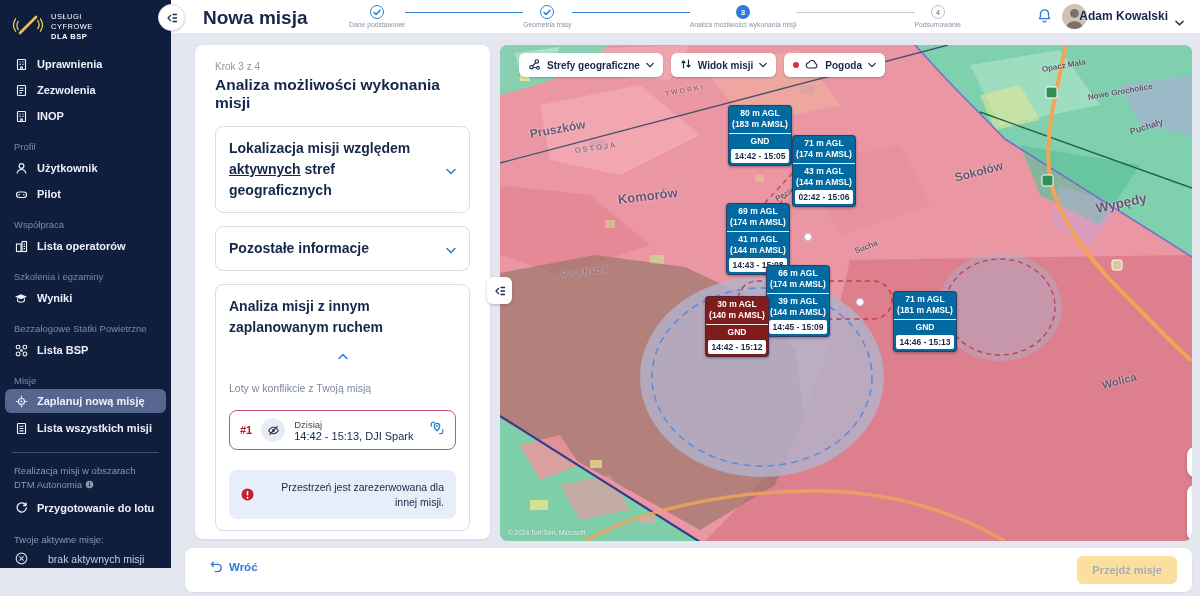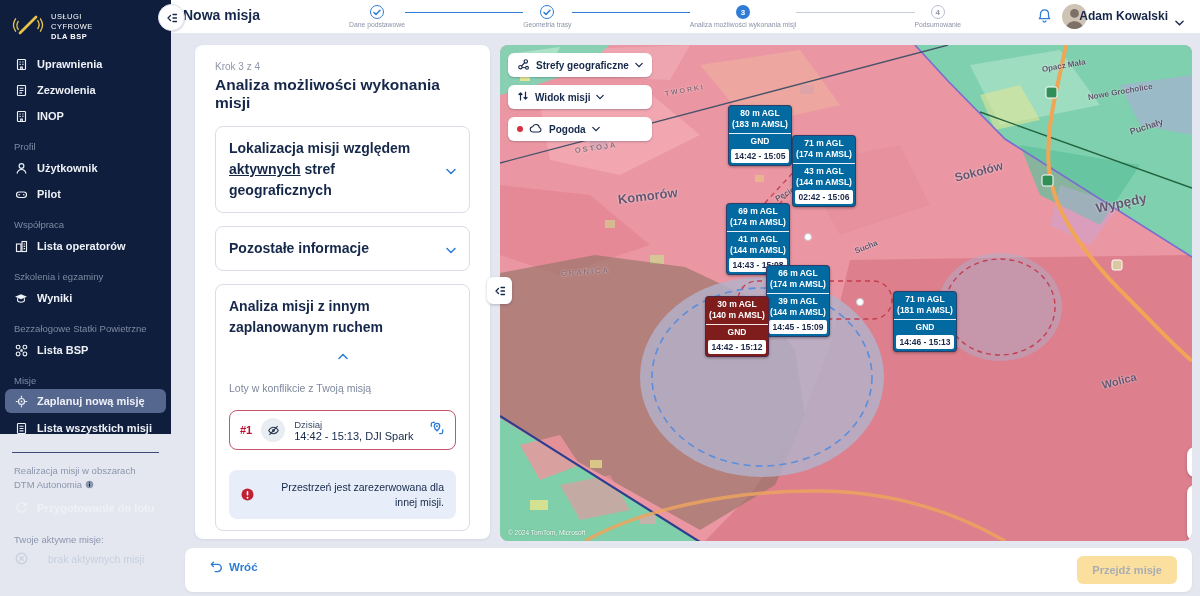--- a/index.html
+++ b/index.html
@@ -1,35 +1,35 @@
 <!DOCTYPE html>
 <html><head>
 <meta charset="utf-8">
 <style>
   html,body{margin:0;padding:0;}
   body{width:1200px;height:596px;position:relative;overflow:hidden;
        font-family:"Liberation Sans",sans-serif;background:#e4e7f0;color:#16284a;}
   
-  .sidebar{position:absolute;left:0;top:0;width:171px;height:434px;background:#0f1e3c;z-index:5;}
+  .sidebar{position:absolute;left:0;top:0;width:171px;height:568px;background:#0f1e3c;z-index:5;}
   .logo{display:flex;align-items:center;gap:7px;padding:9px 12px 6px;}
   .logo-text{font-size:7.5px;letter-spacing:.5px;color:#fff;line-height:1.3;font-weight:400;}
   .logo-text .b{font-weight:700;}
   .side-group-label{font-size:9.5px;color:#7f8aa3;margin:12px 14px 3px;}
   .side-item{display:flex;align-items:center;gap:9px;padding:6px 14px;font-size:11px;font-weight:700;color:#eef1f7;cursor:pointer;}
   .side-item.active{background:#55678f;margin:2px 5px;padding:5px 9px;border-radius:6px;}
   .side-icon{width:14px;height:14px;display:inline-flex;align-items:center;justify-content:center;flex:none;}
   .side-divider{height:1px;background:#3c4c74;margin:11px 12px;}
   .dtm-label{font-size:9.5px;color:#8b96ad;margin:2px 14px 3px;line-height:1.45;width:140px;}
   .active-missions-label{font-size:9.5px;color:#8b96ad;margin:13px 14px 5px;}
   .brak-row{display:flex;align-items:center;gap:20px;padding:2px 14px;font-size:10.5px;color:#c7cfdd;}
   
   .header{position:absolute;left:171px;top:0;width:1029px;height:33px;background:#fff;z-index:20;border-bottom:1px solid #e6e9f1;}
   .collapse-btn{position:absolute;left:-13px;top:4px;width:25px;height:25px;border-radius:50%;background:#fff;
     border:1px solid #dfe3ec;box-shadow:0 1px 2px rgba(20,30,60,.18);display:flex;align-items:center;justify-content:center;cursor:pointer;z-index:25;}
-  .page-title{position:absolute;left:12px;top:7px;font-size:14px;font-weight:700;color:#16284a;text-align:center;}
+  .page-title{position:absolute;left:32px;top:7px;font-size:19px;font-weight:700;color:#16284a;text-align:center;}
   .stepper{position:absolute;left:178px;top:5px;width:612px;display:flex;align-items:flex-start;}
   .step{display:flex;flex-direction:column;align-items:center;gap:2px;}
   .step-circle{width:14px;height:14px;border-radius:50%;display:flex;align-items:center;justify-content:center;
     font-size:8px;font-weight:700;box-sizing:border-box;flex:none;}
   .step-circle.done{border:1.5px solid #2e7cd6;background:#fff;}
   .step-circle.active{background:#2e7cd6;color:#fff;}
   .step-circle.upcoming{border:1.5px solid #b9c0ce;color:#8a93a6;background:#fff;}
   .step-label{font-size:6.8px;color:#8a93a6;white-space:nowrap;}
   .connector{flex:1;height:1.5px;margin-top:6.5px;min-width:40px;}
   .connector.blue{background:#2e7cd6;} .connector.gray{background:#c6ccd9;}
@@ -55,21 +55,21 @@
   .eye-wrap{width:24px;height:24px;border-radius:50%;background:#e8ecf3;display:flex;align-items:center;justify-content:center;flex:none;}
   .conflict-text{flex:1;}
   .conflict-day{font-size:9.5px;color:#3c4a66;}
   .conflict-details{font-size:11px;color:#16284a;}
   .conflict-map-btn{flex:none;cursor:pointer;}
   .notice{background:#e7eef9;border-radius:8px;padding:10px 12px;display:flex;align-items:center;gap:8px;margin-top:12px;text-align:right;}
   .notice-text{font-size:10.5px;color:#16284a;line-height:1.4;}
   
   .map{position:absolute;left:500px;top:45px;width:692px;height:496px;border-radius:8px;overflow:hidden;z-index:1;cursor:grab;}
   .map svg.base{position:absolute;left:0;top:0;z-index:0;}
-  .map-toolbar{position:absolute;left:8px;top:8px;display:flex;gap:8px;z-index:5;flex-direction:column;}
+  .map-toolbar{position:absolute;left:19px;top:8px;display:flex;gap:8px;z-index:5;}
   .map-pill{background:#fff;border-radius:6px;height:24px;display:flex;align-items:center;gap:6px;padding:0 9px;
     font-size:10px;font-weight:700;color:#16284a;box-shadow:0 1px 2px rgba(20,30,60,.25);cursor:pointer;}
   .red-dot{width:6px;height:6px;border-radius:50%;background:#d62f3f;flex:none;}
   .pill-chevron{display:inline-flex;color:#16284a;}
   #map-places{position:absolute;inset:0;z-index:1;pointer-events:none;}
   .place{position:absolute;white-space:nowrap;font-weight:700;text-shadow:0 0 2px rgba(255,255,255,.75);transform-origin:left center;}
   .place.town{color:#655672;}
   .place.district{color:#8a6a75;letter-spacing:2px;}
   .place.village{color:#5d556b;}
   #map-annotations{position:absolute;inset:0;z-index:3;pointer-events:none;}

